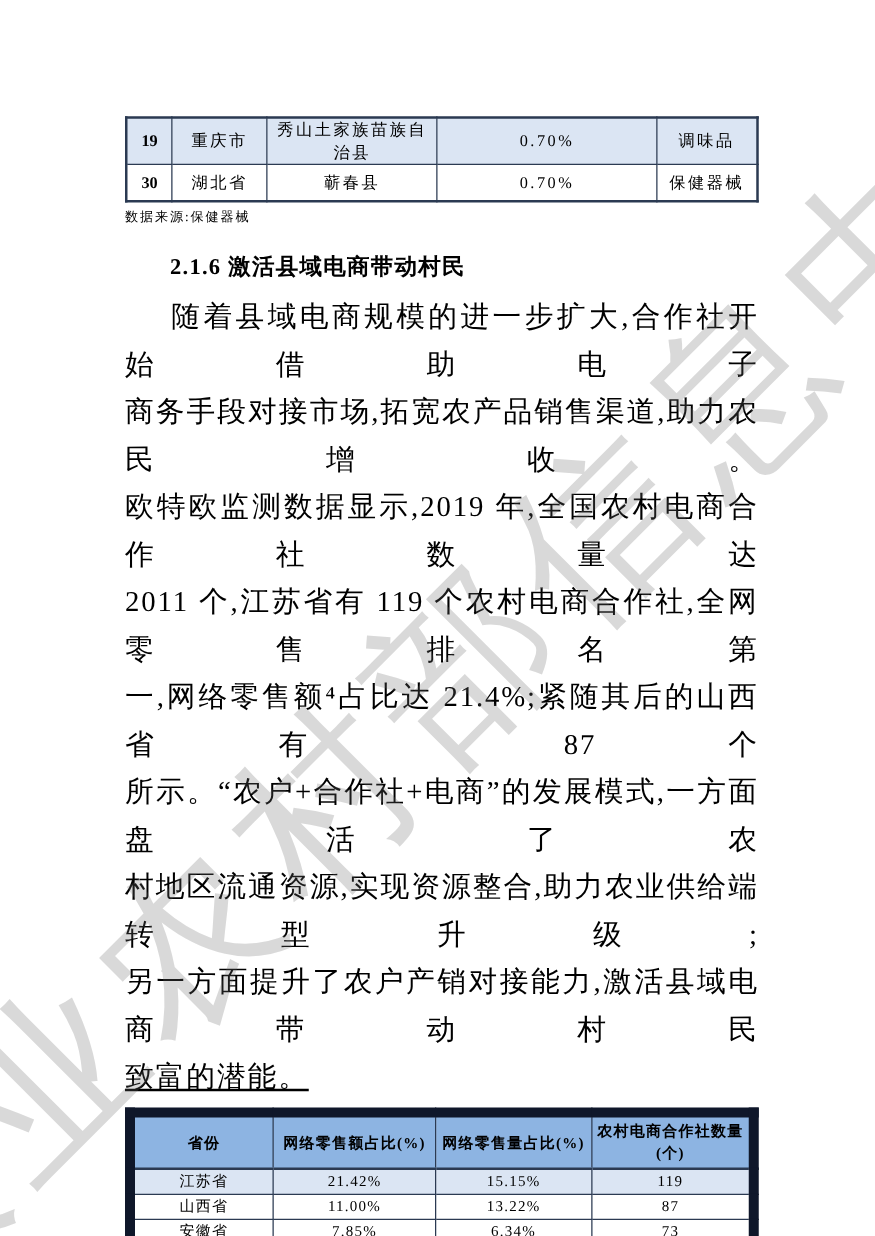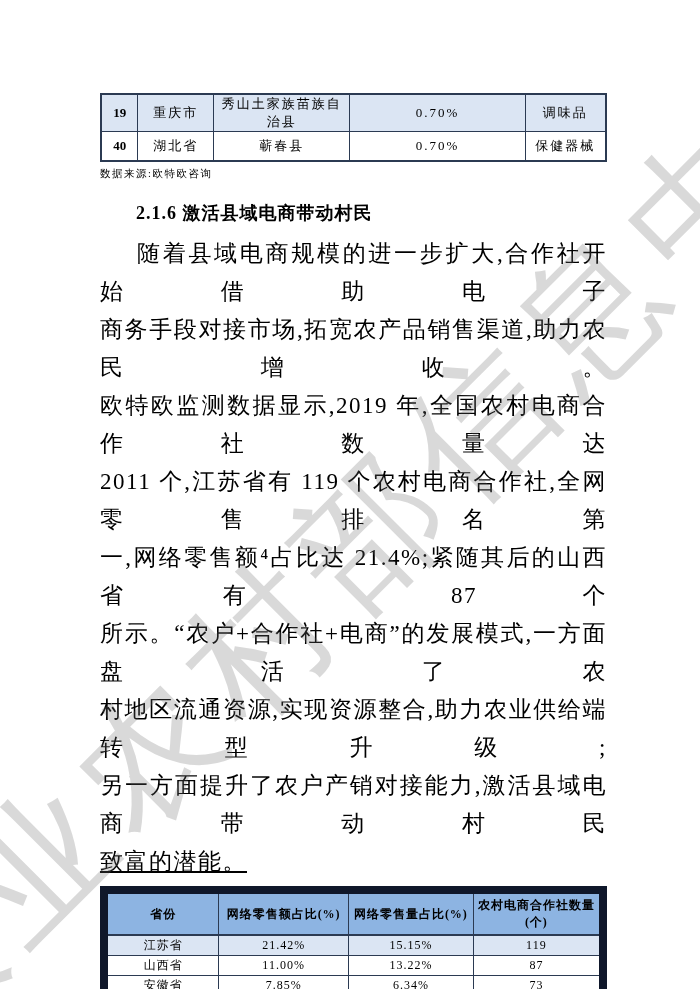--- a/index.html
+++ b/index.html
@@ -100,30 +100,30 @@
       </colgroup>
       <tbody id="top-table-body">
           <tr class="alt">
             <td class="rank">19</td>
             <td>重庆市</td>
             <td>秀山土家族苗族自治县</td>
             <td>0.70%</td>
             <td>调味品</td>
           </tr>
           <tr>
-            <td class="rank">40</td>
+            <td class="rank">30</td>
             <td>湖北省</td>
             <td>蕲春县</td>
             <td>0.70%</td>
             <td>保健器械</td>
           </tr>
         </tbody>
     </table>
 
-    <div class="source-note">数据来源:欧特欧咨询</div>
+    <div class="source-note">数据来源:保健器械</div>
 
     <h2 class="heading">2.1.6 激活县域电商带动村民</h2>
 
     <div class="paragraph" id="paragraph">
         <div class="para-line first">随着县域电商规模的进一步扩大,合作社开始借助电子</div>
         <div class="para-line">商务手段对接市场,拓宽农产品销售渠道,助力农民增收。</div>
         <div class="para-line">欧特欧监测数据显示,2019 年,全国农村电商合作社数量达</div>
         <div class="para-line">2011 个,江苏省有 119 个农村电商合作社,全网零售排名第</div>
         <div class="para-line">一,网络零售额⁴占比达 21.4%;紧随其后的山西省有 87 个</div>
         <div class="para-line">所示。“农户+合作社+电商”的发展模式,一方面盘活了农</div>

